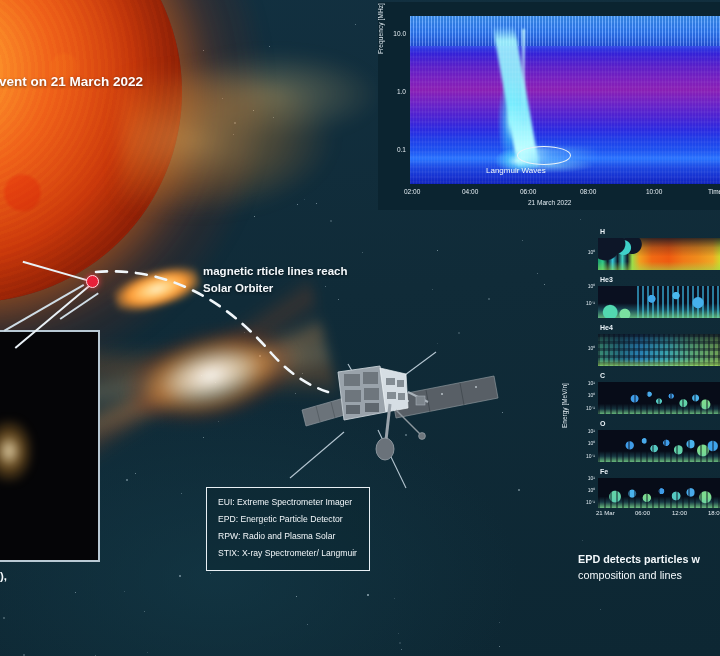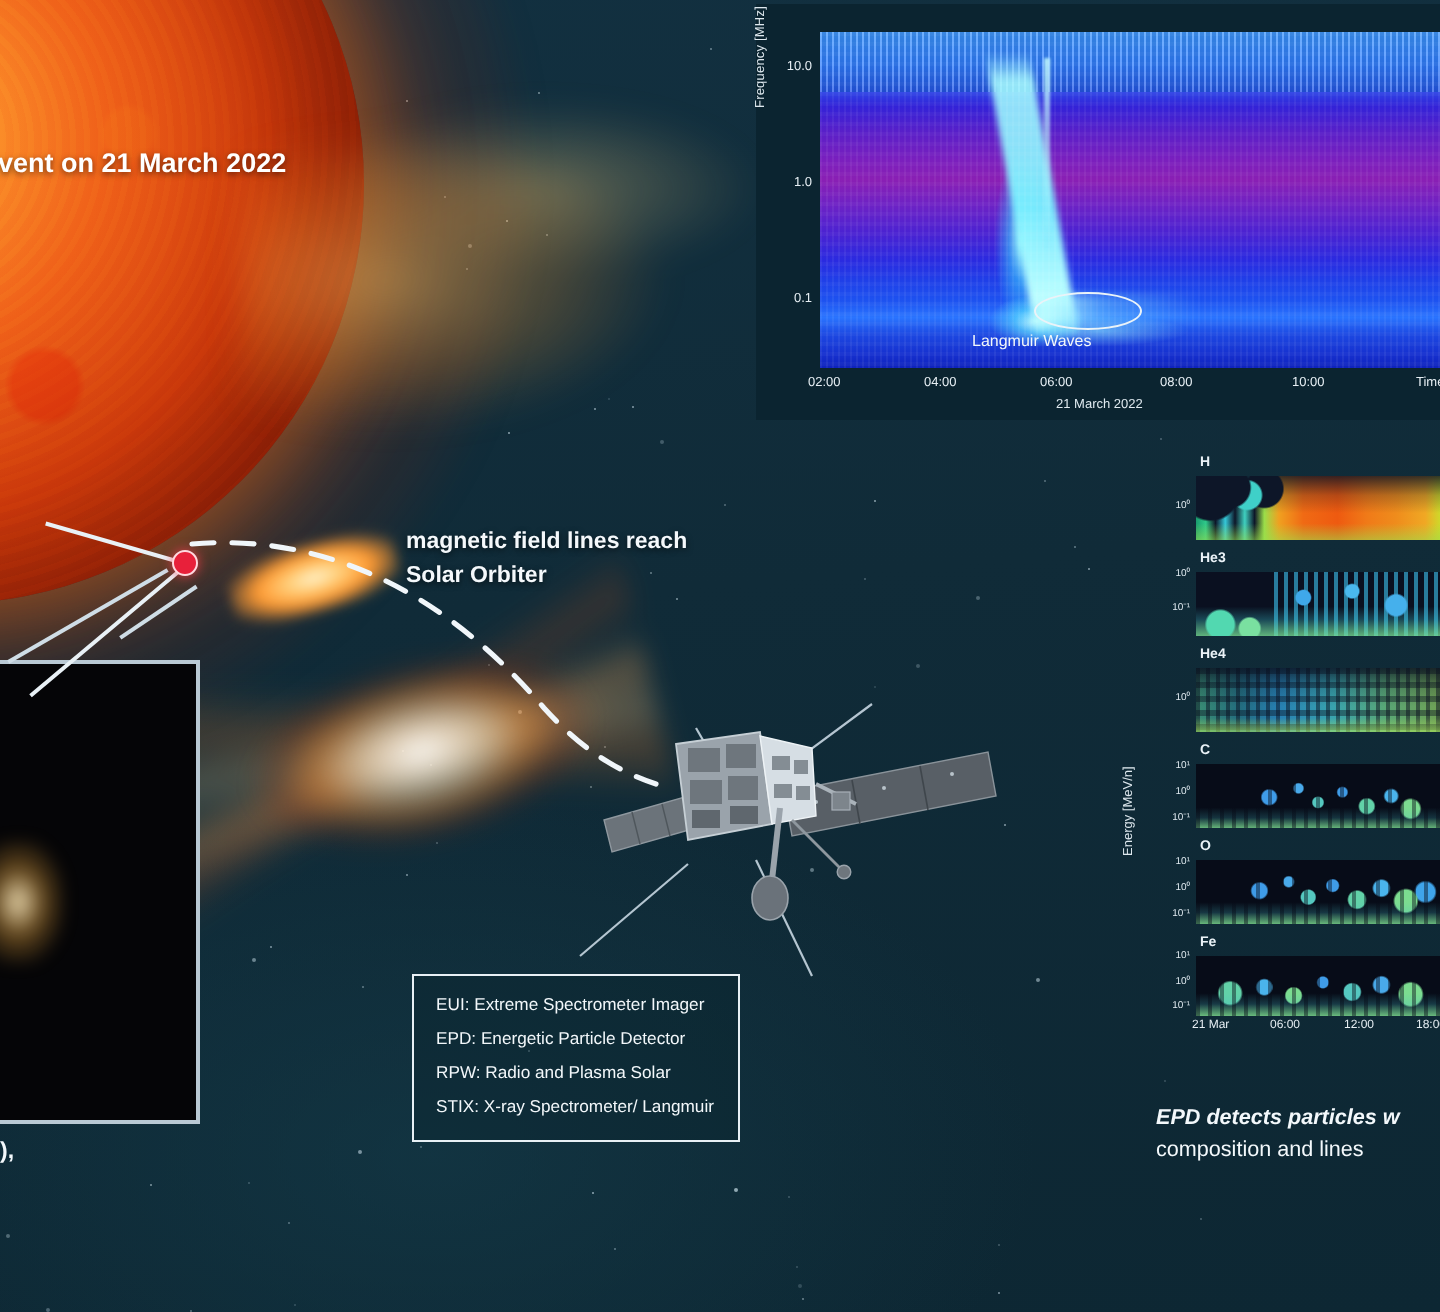--- a/index.html
+++ b/index.html
@@ -265,21 +265,21 @@
   #legend-box .row:last-child { margin-bottom: 0; }
   #credits {
     position: absolute; left: 0; top: 626px; width: 720px;
     text-align: center; font-size: 8.6px; color: #e7eef3; letter-spacing: .1px;
   }
   #epd-caption {
     position: absolute; left: 578px; top: 552px;
     font-size: 10.8px; color: #f3f8fb; line-height: 1.45;
     white-space: nowrap;
   }
-  #epd-caption b { font-weight: bold; font-style: italic; }
+  #epd-caption b { font-weight: bold; }
   #bottomleft-text {
     position: absolute; left: -46px; top: 570px;
     font-size: 11.5px; font-weight: bold; color: #f3f8fb; white-space: nowrap;
   }
 </style>
 </head>
 <body>
 
 <div id="stage">
 
@@ -579,21 +579,21 @@
     <div class="epd-xt" style="left:148px;">18:00</div>
   </div>
 
   <div id="title">
     <span>…rticle event on 21 March 2022</span><br>
     
   </div>
 
   <div id="spiral-caption">
     <br>
-    <span>magnetic field lines reach</span><br>
+    <span>magnetic rticle lines reach</span><br>
     <span>Solar Orbiter</span>
   </div>
 
   <div id="legend-box">
     <div class="row">EUI: Extreme Spectrometer Imager</div>
     <div class="row">EPD: Energetic Particle Detector</div>
     <div class="row">RPW: Radio and Plasma Solar</div>
     <div class="row">STIX: X-ray Spectrometer/ Langmuir</div>
   </div>
 

